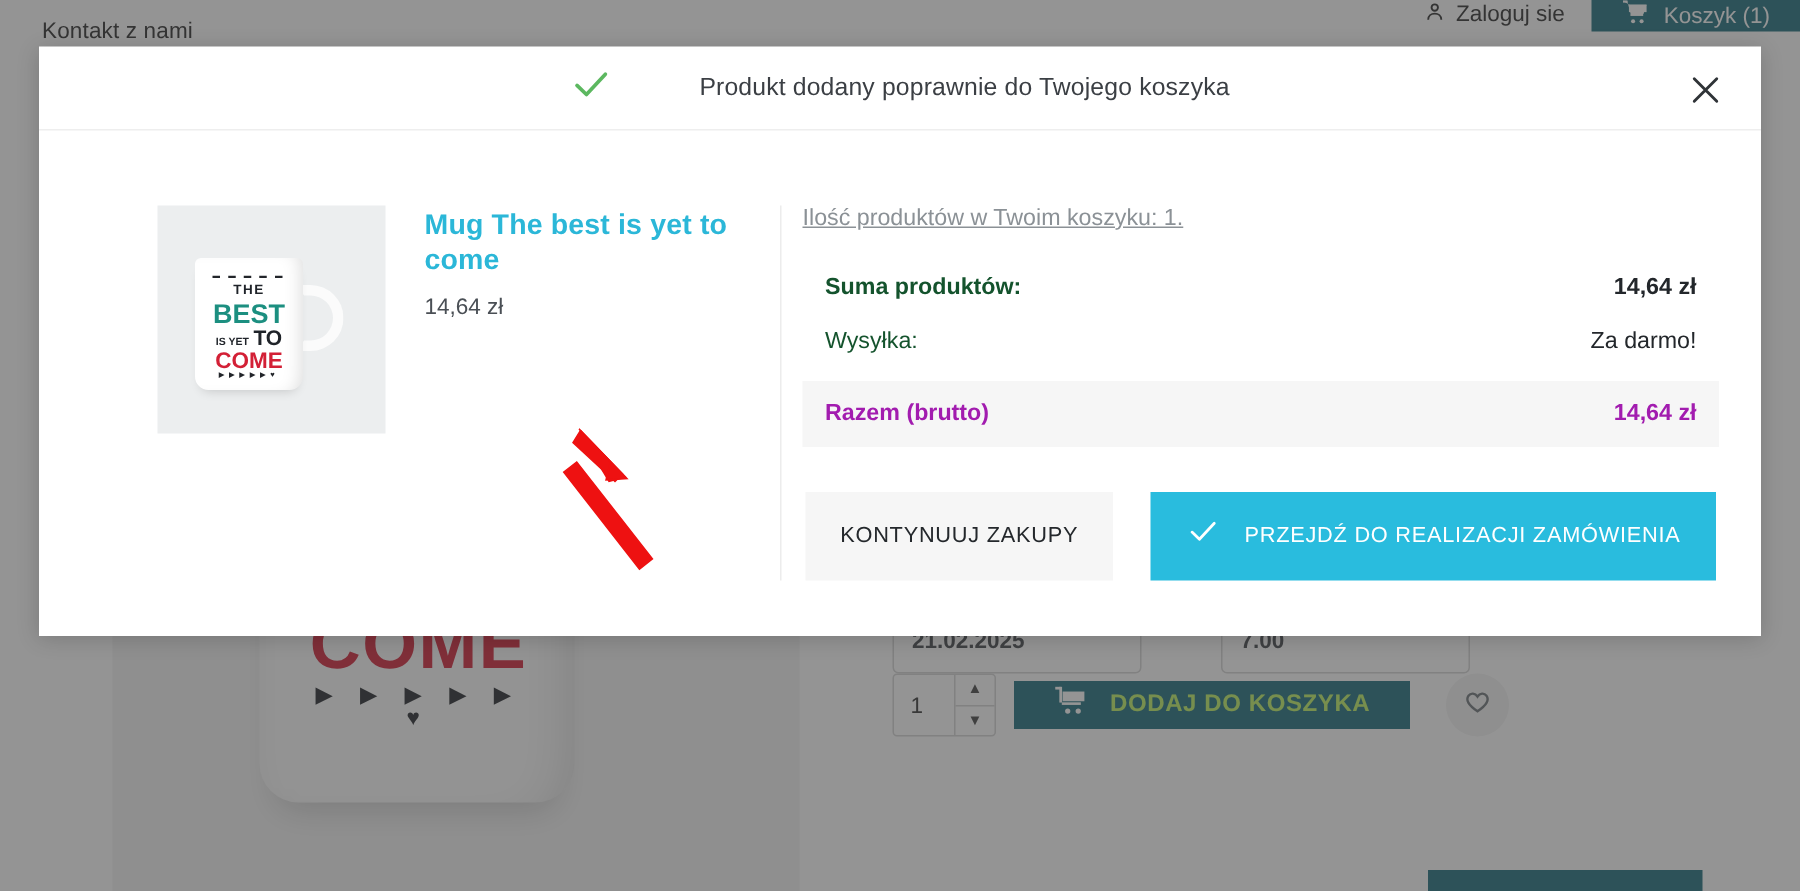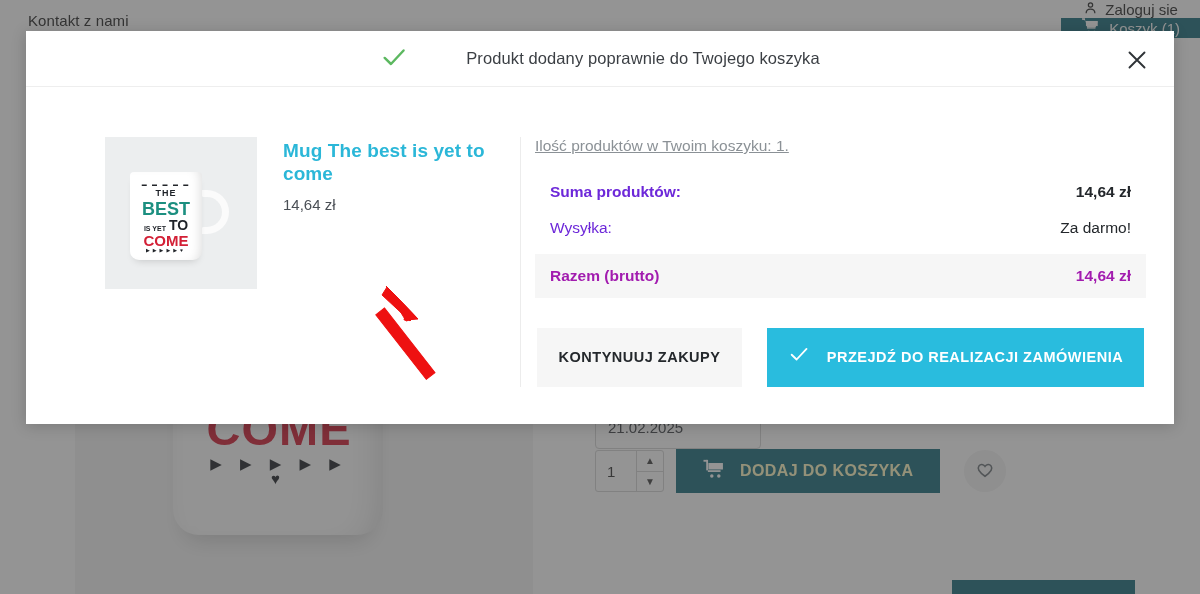--- a/index.html
+++ b/index.html
@@ -19,21 +19,21 @@
   .topbar {
     position: absolute; left: 0; top: 0; width: 1200px; height: 40px;
     background: #ffffff;
     display: flex; align-items: center;
   }
   .topbar-left {
     font-size: 15px; color: #2a2a2a; margin-left: 28px; letter-spacing: .1px;
   }
   .topbar-right {
     position: absolute; right: 0; top: 0; height: 40px;
-    display: flex; align-items: center; flex-direction: column;
+    display: flex; align-items: flex-start;
   }
   .login-link {
     display: flex; align-items: center; gap: 7px;
     font-size: 15px; color: #2a2a2a; padding: 0 18px;
   }
   .cart-btn {
     display: flex; align-items: center; gap: 9px;
     background: #1c6e7d; color: #ffffff;
     font-size: 15px; padding: 0 20px;
   }
@@ -84,34 +84,34 @@
   .art-underline { width: 78px; border-top: 2px solid #1f2329; border-bottom: 2px solid #1f2329; height: 7px; margin: 2px 0 4px 0; }
   .art-come { font-size: 47px; font-weight: bold; color: #d32036; letter-spacing: 1px; }
   .art-tri { font-size: 15px; letter-spacing: 7px; color: #22252a; margin-top: 4px; }
 
   .right-col { position: absolute; left: 595px; top: 55px; width: 540px; }
 
   .dt-row { display: flex; gap: 53px; margin-top: 310px; }
   .dt-field {
     width: 166px; height: 44px; border: 1px solid #d4d4d4; border-radius: 4px;
     background: #fff; display: flex; align-items: center; padding: 0 12px;
-    font-size: 15px; color: #44484d;
+    font-size: 15px; color: #44484d; font-weight: bold;
   }
   .qty-label { font-size: 15px; color: #3d4145; margin: 22px 0 8px 0; }
   .qty-row { display: flex; align-items: center; gap: 12px; }
   .qty-box { display: flex; height: 42px; border: 1px solid #d4d4d4; border-radius: 3px; background: #fff; }
   .qty-val { width: 40px; display: flex; align-items: center; padding-left: 11px; font-size: 15px; color: #333; }
   .qty-arrows { width: 27px; border-left: 1px solid #d4d4d4; display: flex; flex-direction: column; }
   .qty-arrow {
     flex: 1; display: flex; align-items: center; justify-content: center;
     font-size: 10px; color: #444;
   }
   .qty-arrow + .qty-arrow { border-top: 1px solid #d4d4d4; }
   .add-cart-btn {
-    height: 44px; background: #1c6e7d; color: #fef9c3;
+    height: 32px; background: #1c6e7d; color: #bef264;
     display: flex; align-items: center; gap: 14px; padding: 0 26px;
     font-size: 16px; font-weight: bold; letter-spacing: .4px;
   }
   .wish-btn {
     width: 42px; height: 42px; border-radius: 50%; background: #f3f3f3;
     display: flex; align-items: center; justify-content: center; margin-left: 12px;
   }
   .ask-btn {
     position: absolute; left: 357px; top: 485px;
     background: #1c6e7d; color: #fff; font-size: 15px; font-weight: bold;
@@ -189,36 +189,36 @@
   .prod-dates b { font-weight: bold; color: #23272b; }
   .prod-qty { font-size: 15px; color: #3b4046; margin-top: 7px; }
   .prod-qty b { color: #23272b; }
 
   .right-pane { flex: 1; padding: 0 28px 0 14px; }
   .cart-count { font-size: 15.5px; color: #8b9196; margin-bottom: 19px; text-decoration: underline; }
   .sum-row {
     display: flex; justify-content: space-between; align-items: center;
     padding: 9px 15px; font-size: 15.5px;
   }
-  .sum-row .lbl { color: #6d28d9; }
+  .sum-row .lbl { color: #14532d; }
   .sum-row .val { color: #23272b; }
   .sum-row.bold .lbl, .sum-row.bold .val { font-weight: bold; }
   .sum-row.total { background: #f6f6f6; padding: 13px 15px; margin-top: 8px; }
   .sum-row.total .lbl, .sum-row.total .val { font-weight: bold; color: #a21caf; }
 
   .modal-actions { display: flex; gap: 25px; margin-top: 30px; padding: 0 2px; }
   .btn-continue {
     flex: 0 0 205px; height: 59px; background: #f6f6f6; color: #24282c;
     display: flex; align-items: center; justify-content: center; text-align: center;
-    font-size: 14.5px; font-weight: bold; letter-spacing: .5px; line-height: 1.45;
+    font-size: 14.5px; font-weight: normal; letter-spacing: .5px; line-height: 1.45;
   }
   .btn-checkout {
     flex: 1; height: 59px; background: #29bcde; color: #ffffff;
     display: flex; align-items: center; justify-content: center; gap: 17px;
-    font-size: 14.5px; font-weight: bold; letter-spacing: .5px; line-height: 1.45; text-align: center;
+    font-size: 14.5px; font-weight: normal; letter-spacing: .5px; line-height: 1.45; text-align: center;
   }
 
   
   .arrow { position: absolute; left: 370px; top: 278px; z-index: 70; }
 </style>
 </head>
 <body>
 
 <div class="page">
 
@@ -273,20 +273,21 @@
           </div>
           <div class="art-come">COME</div>
           <div class="art-tri">▶ ▶ ▶ ▶ ▶ ♥</div>
         </div>
       </div>
     </div>
 
     <div class="right-col">
       <div class="dt-row">
         <div class="dt-field">21.02.2025</div>
+        <div class="dt-field">7.00</div>
       </div>
 
       <div class="qty-row">
         <div class="qty-box">
           <div class="qty-val">1</div>
           <div class="qty-arrows">
             <div class="qty-arrow">▲</div>
             <div class="qty-arrow">▼</div>
           </div>
         </div>

